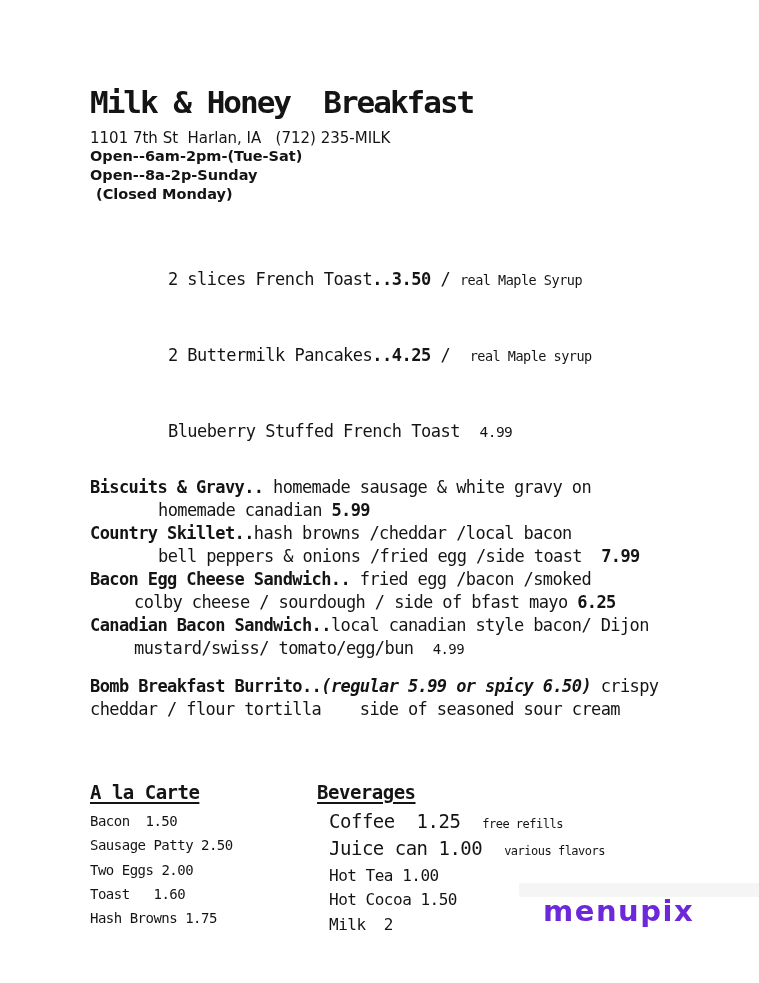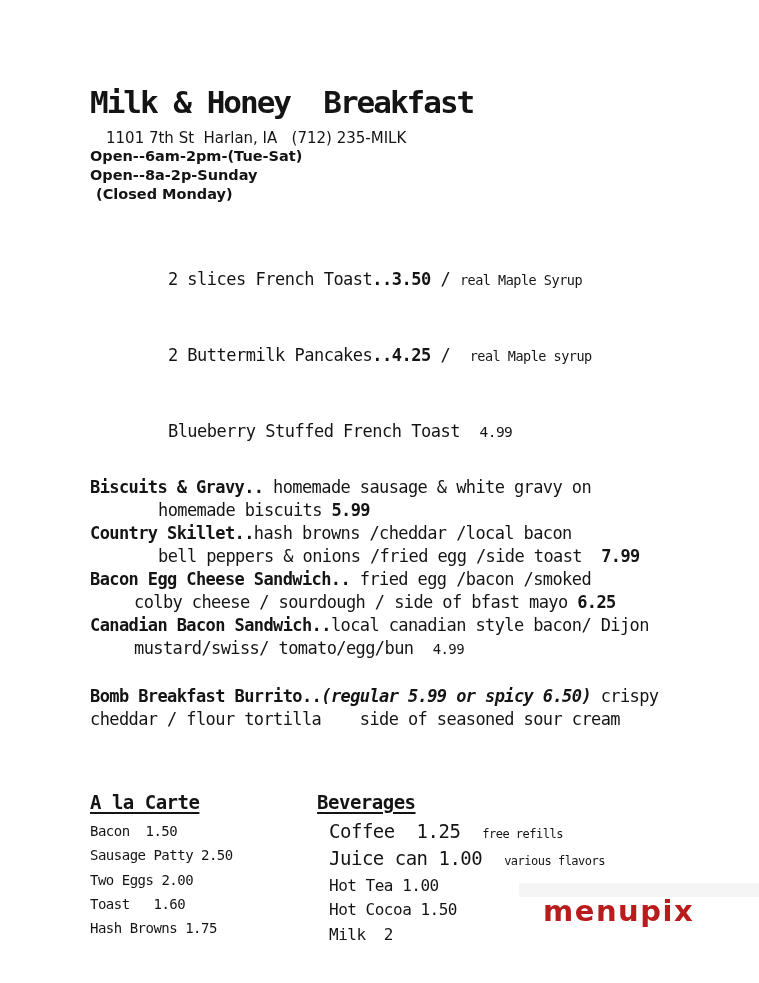--- a/index.html
+++ b/index.html
@@ -6,60 +6,60 @@
   html,body { background:#ffffff; }
   body {
     width:759px; height:983px; overflow:hidden; position:relative;
     font-family:"DejaVu Sans Mono", monospace; color:#141414;
   }
   .page { position:relative; width:625px; height:983px; background:#ffffff; }
   .content { padding:84px 20px 0 90px; }
 
   
   .title { font-size:31px; font-weight:bold; letter-spacing:-2px; white-space:pre; }
-  .address { font-family:"DejaVu Sans", sans-serif; font-size:15px; margin-top:9px; white-space:pre;margin-left:16px; }
+  .address { font-family:"DejaVu Sans", sans-serif; font-size:15px; margin-top:9px; white-space:pre; }
   .hours { font-family:"DejaVu Sans", sans-serif; font-size:14.5px; font-weight:bold; line-height:19px; white-space:pre; }
   .hours.closed { padding-left:6px; }
 
   
   .quick { margin-top:44px; }
   .quick-item { font-size:17px; letter-spacing:-0.5px; line-height:21px; margin-bottom:12px; white-space:pre; }
   .qprice { font-weight:bold; }
   .qnote { font-size:13.5px;text-align:right; }
   .bprice { font-size:14.5px; font-weight:normal; }
 
   
   .entrees { margin-top:10px; }
   .mline { font-size:17px; letter-spacing:-0.6px; line-height:23px; white-space:pre; }
   .iname { font-weight:bold; }
   .indent1 { padding-left:68px; }
   .indent2 { padding-left:44px; }
   .price { font-weight:bold; }
   .price-sm { font-weight:normal; font-size:14px; }
 
   
-  .burrito { margin-top:24px; }
+  .burrito { margin-top:14px; }
   .bi { font-weight:bold; font-style:italic; }
 
   
   .cols { display:flex; margin-top:36px; }
   .col1 { width:268px; }
   .sect-head { display:inline-block; font-size:19px; font-weight:bold; letter-spacing:-0.5px;
                text-decoration:underline; text-decoration-thickness:2px; text-underline-offset:3px;
                margin-bottom:6px; white-space:pre;margin-top:24px; }
   .al-item { font-size:14px; letter-spacing:-0.5px; line-height:24.3px; white-space:pre; }
   .bev-item { font-size:16px; letter-spacing:-0.5px; line-height:24.4px; white-space:pre; }
   .bev-item.lg { font-size:19px; }
   .bev-item .note { font-size:12px; }
   .ind-a { padding-left:12px; }
 
   
   .band { position:absolute; left:519px; top:883px; width:240px; height:14px; background:#f5f5f5; }
   .watermark { position:absolute; left:543px; top:894px; font-family:"DejaVu Sans", sans-serif;
-               font-size:29px; font-weight:bold; color:#b91c1c; letter-spacing:1.5px; }
+               font-size:29px; font-weight:bold; color:#6d28d9; letter-spacing:1.5px; }
 </style>
 </head>
 <body>
 
 <div class="page">
   <div class="content">
 
     <div>
       <div class="title">Milk &amp; Honey  Breakfast</div>
       <div class="address">1101 7th St  Harlan, IA   (712) 235-MILK</div>
@@ -77,21 +77,21 @@
       </div>
       <div class="quick-item">
         <span>Blueberry Stuffed French Toast</span><span>  </span><span class="bprice">4.99</span>
       </div>
     </div>
 
     <div class="entrees">
 
       <div>
         <div class="mline"><span class="iname">Biscuits &amp; Gravy..</span><span> homemade sausage &amp; white gravy on</span></div>
-        <div class="mline indent1"><span>homemade biscuits </span><span class="price">5.99</span></div>
+        <div class="mline indent1"><span>homemade canadian </span><span class="price">5.99</span></div>
       </div>
 
       <div>
         <div class="mline"><span class="iname">Country Skillet..</span><span>hash browns /cheddar /local bacon</span></div>
         <div class="mline indent1"><span>bell peppers &amp; onions /fried egg /side toast  </span><span class="price">7.99</span></div>
       </div>
 
       <div>
         <div class="mline"><span class="iname">Bacon Egg Cheese Sandwich..</span><span> fried egg /bacon /smoked</span></div>
         <div class="mline indent2"><span>colby cheese / sourdough / side of bfast mayo </span><span class="price">6.25</span></div>

